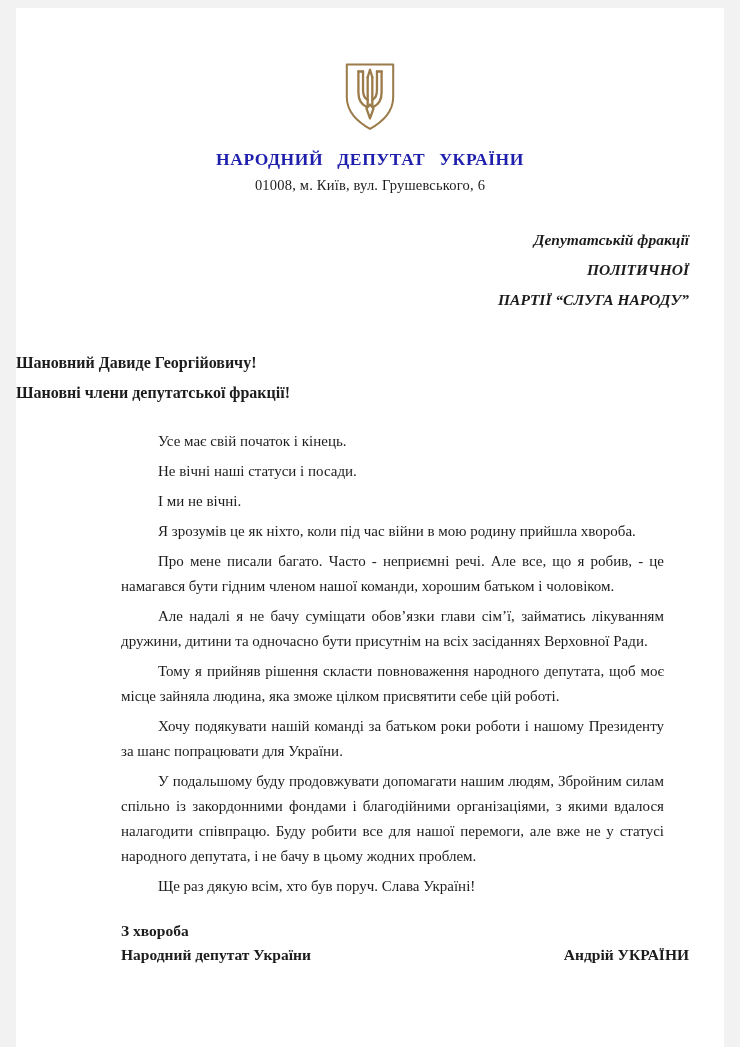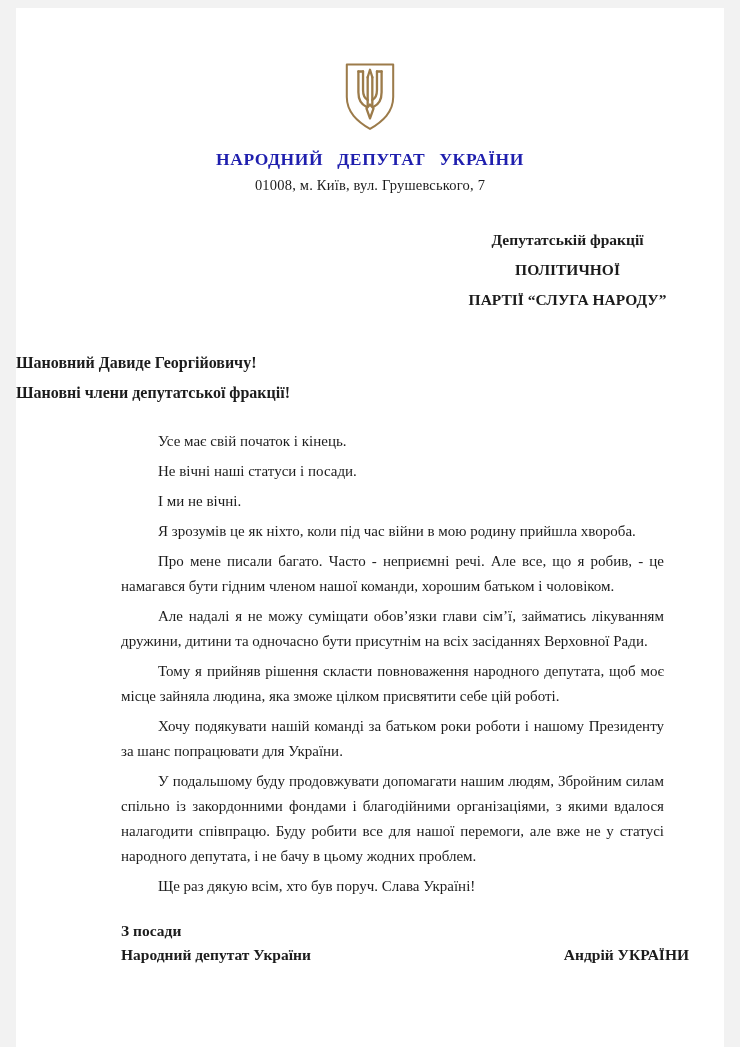--- a/index.html
+++ b/index.html
@@ -32,21 +32,22 @@
   .letterhead-address{
     margin-top:7px;
     font-size:14.5px;
     letter-spacing:0.2px;
   }
   .recipient{
     margin:31px 35px 0 430px;
     font-weight:bold;
     font-size:15.5px;
     line-height:30px;
-    text-align:center;
+    text-align:right;
+    font-style:italic;
   }
   .salutation{
     margin-top:33px;
     text-align:left;
     font-weight:bold;
     font-size:16px;
     line-height:30px;
   }
   .body-text{
     margin:21px 60px 0 105px;
@@ -81,21 +82,21 @@
       <path d="M30 16 v36 c0 14 7 22 14 25"></path>
       <path d="M38 16 v32 c0 10 4 15 8 17"></path>
       <path d="M70 16 v36 c0 14 -7 22 -14 25"></path>
       <path d="M62 16 v32 c0 10 -4 15 -8 17"></path>
       <path d="M30 16 h8 M62 16 h8"></path>
       <path d="M46 26 v50 M54 26 v50"></path>
       <path d="M46 26 L50 13 L54 26"></path>
       <path d="M44 80 L50 73 L56 80 L50 97 Z"></path>
     </svg>
     <div class="letterhead-title">НАРОДНИЙ ДЕПУТАТ УКРАЇНИ</div>
-    <div class="letterhead-address">01008, м. Київ, вул. Грушевського, 7</div>
+    <div class="letterhead-address">01008, м. Київ, вул. Грушевського, 6</div>
   </div>
 
   <div class="recipient">
 
   <div>Депутатській фракції ПОЛІТИЧНОЇ</div>
       <div>ПАРТІЇ “СЛУГА НАРОДУ”</div>
     </div>
 
   <div class="salutation">
 
@@ -103,28 +104,28 @@
       <div>Шановні члени депутатської фракції!</div>
     </div>
 
   <div class="body-text">
 
   <p>Усе має свій початок і кінець.</p>
       <p>Не вічні наші статуси і посади.</p>
       <p>І ми не вічні.</p>
       <p>Я зрозумів це як ніхто, коли під час війни в мою родину прийшла хвороба.</p>
       <p>Про мене писали багато. Часто - неприємні речі. Але все, що я робив, - це намагався бути гідним членом нашої команди, хорошим батьком і чоловіком.</p>
-      <p>Але надалі я не можу суміщати обов’язки глави сім’ї, займатись лікуванням дружини, дитини та одночасно бути присутнім на всіх засіданнях Верховної Ради.</p>
+      <p>Але надалі я не бачу суміщати обов’язки глави сім’ї, займатись лікуванням дружини, дитини та одночасно бути присутнім на всіх засіданнях Верховної Ради.</p>
       <p>Тому я прийняв рішення скласти повноваження народного депутата, щоб моє місце зайняла людина, яка зможе цілком присвятити себе цій роботі.</p>
       <p>Хочу подякувати нашій команді за батьком роки роботи і нашому Президенту за шанс попрацювати для України.</p>
       <p>У подальшому буду продовжувати допомагати нашим людям, Збройним силам спільно із закордонними фондами і благодійними організаціями, з якими вдалося налагодити співпрацю. Буду робити все для нашої перемоги, але вже не у статусі народного депутата, і не бачу в цьому жодних проблем.</p>
       <p>Ще раз дякую всім, хто був поруч. Слава Україні!</p>
     </div>
 
   <div class="signature">
-    <div>З посади</div>
+    <div>З хвороба</div>
     <div class="signature-row">
       <span>Народний депутат України</span>
       <span>Андрій УКРАЇНИ</span>
     </div>
   </div>
 
 </div>
 
 </body></html>

